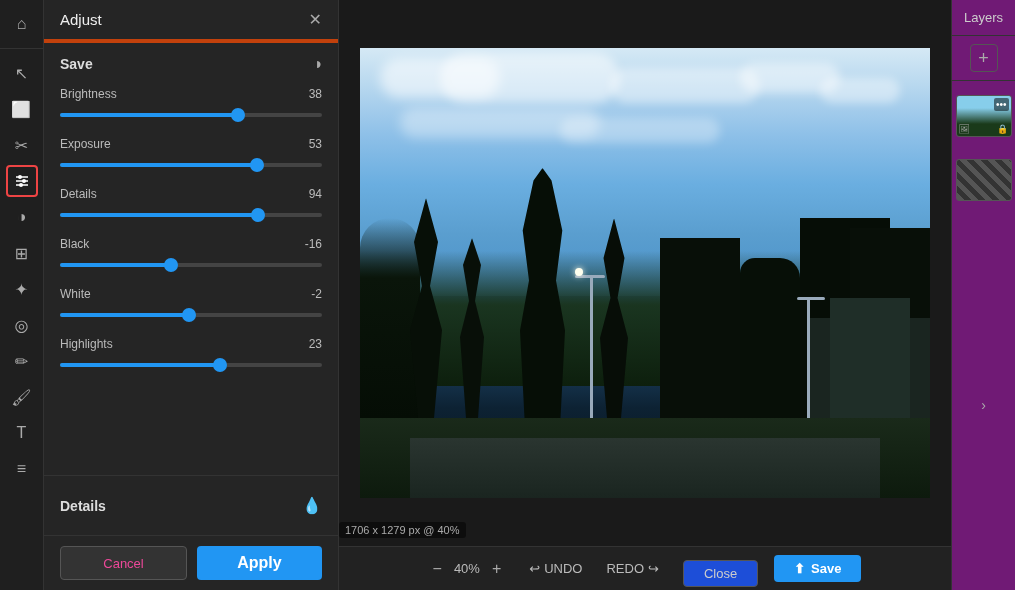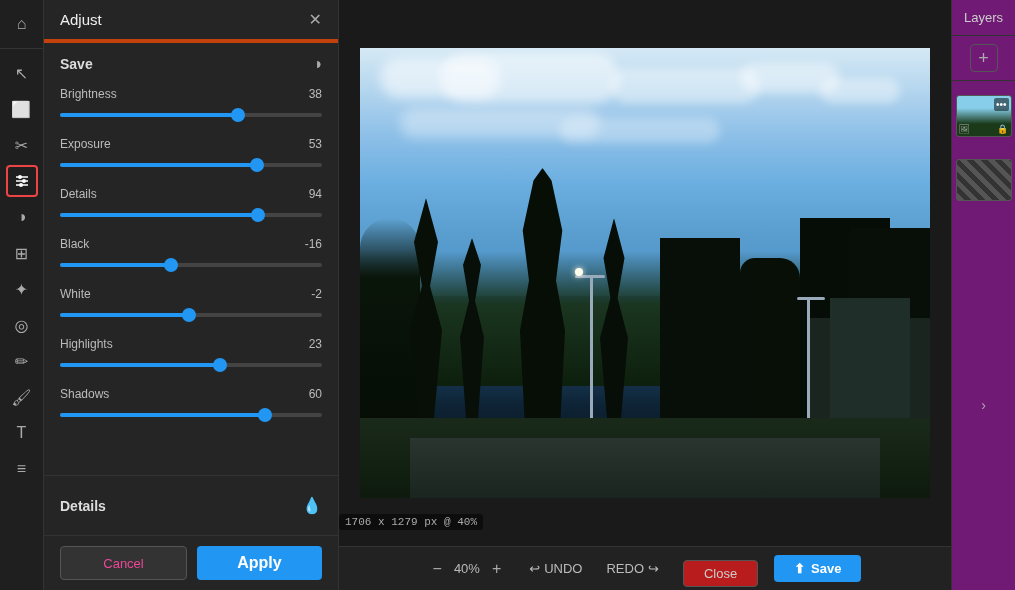--- a/index.html
+++ b/index.html
@@ -220,21 +220,21 @@
     .ur-btn {
       display: flex;
       align-items: center;
       gap: 4px;
       font-size: 13px;
       color: #bbb;
       cursor: pointer;
       padding: 4px 8px;
     }
     .close-btn {
-      background: #b91c1c;
+      background: #1d4ed8;
       border: 1px solid #555;
       color: #ccc;
       padding: 5px 20px;
       border-radius: 4px;
       cursor: pointer;
       font-size: 13px;
       margin-top: 9px;
     }
     .save-btn {
       background: #2196F3;
@@ -494,31 +494,20 @@
         <span class="slider-label">Highlights</span>
         <span class="slider-value">23</span>
       </div>
       <div class="custom-slider">
         <div class="slider-bg"></div>
         <div class="slider-progress" style="width:61%"></div>
         <input type="range" min="-100" max="100" value="23" style="">
       </div>
     </div>
 
-    <div class="slider-row">
-      <div class="slider-label-row">
-        <span class="slider-label">Shadows</span>
-        <span class="slider-value">60</span>
-      </div>
-      <div class="custom-slider">
-        <div class="slider-bg"></div>
-        <div class="slider-progress" style="width:80%"></div>
-        <input type="range" min="-100" max="100" value="60" style="">
-      </div>
-    </div>
   </div>
 
   <div class="details-section">
     <div class="details-header">
       <span class="details-title">Details</span>
       <span>💧</span>
     </div>
   </div>
 
   <div class="panel-footer">
@@ -563,21 +552,21 @@
       <div style="position:absolute;bottom:198px;right:105px;width:28px;height:3px;background:#9ab;border-radius:2px;"></div>
 
       <div style="position:absolute;bottom:0;left:0;right:0;height:80px;background:linear-gradient(180deg,#1a2a1a 0%,#0d1a0d 100%);"></div>
 
       <div style="position:absolute;bottom:0;left:50px;right:50px;height:60px;background:linear-gradient(180deg,#2a3530 0%,#1a2520 100%);"></div>
 
       <div style="position:absolute;bottom:80px;right:0;width:120px;height:100px;background:#1a2520;"></div>
       <div style="position:absolute;bottom:80px;right:20px;width:80px;height:120px;background:#1f2e28;"></div>
     </div>
 
-    <div class="image-info" style="bottom:16px;left:0;position:absolute;font-family:Liberation Mono, monospace;">1706 x 1279 px @ 40%</div>
+    <div class="image-info" style="bottom:8px;left:0;position:absolute;">1706 x 1279 px @ 40%</div>
   </div>
 
   <div class="bottom-bar">
     <div class="zoom-ctrl">
       <span class="zoom-btn">−</span>
       <span>40%</span>
       <span class="zoom-btn">+</span>
     </div>
 
     <div class="undo-redo">

